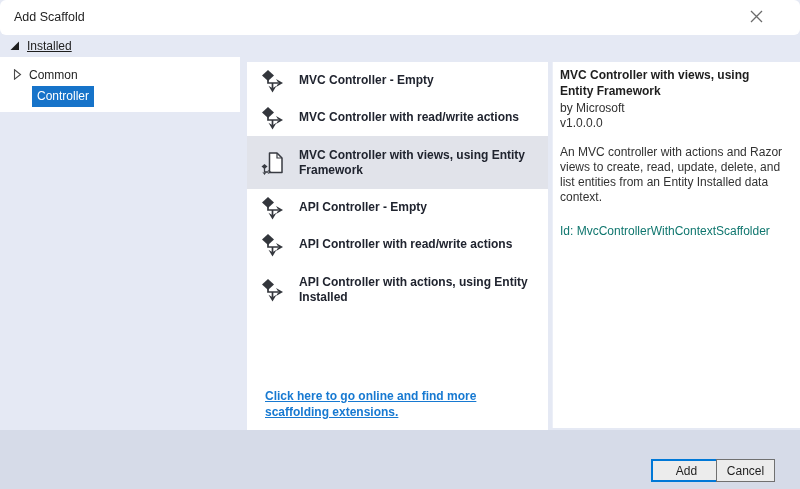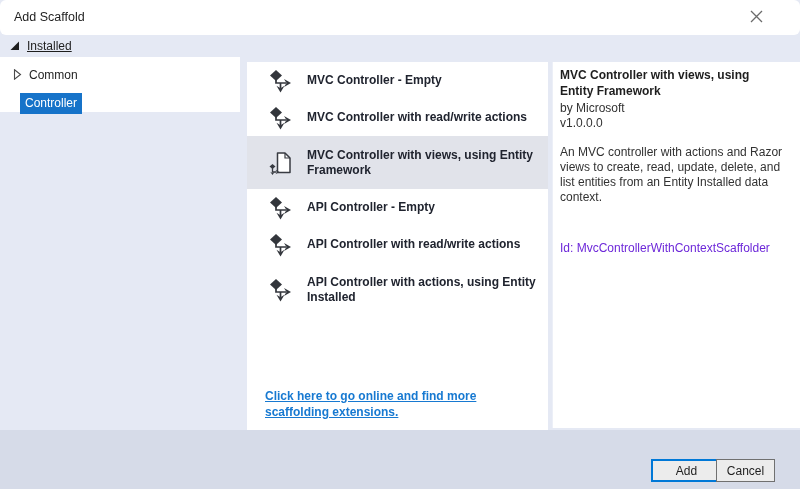--- a/index.html
+++ b/index.html
@@ -22,41 +22,41 @@
   
   .installed-band { position:absolute; top:35px; left:0; width:800px; height:22px; background:#e5e9f4;
     display:flex; align-items:center;text-decoration:underline; }
   .installed-band svg { margin-left:10px; }
   .installed-band .band-label { margin-left:7px; color:#1e1e1e; }
 
   
   .sidebar { position:absolute; left:0; top:57px; width:240px; height:55px; background:#ffffff; padding-top:6px; }
   .tree-item-common { position:relative; height:23px; display:flex; align-items:center; padding-left:29px; }
   .tree-item-common svg { position:absolute; left:13px; top:6px; }
-  .tree-row2 { padding-left:20px; margin-top:7px; }
+  .tree-row2 { padding-left:32px; margin-top:0; }
   .tree-item-selected { display:inline-block; background:#1673c9; color:#ffffff; padding:3px 5px 4px 5px; }
 
   
   .list-panel { position:absolute; left:247px; top:62px; width:301px; height:368px; background:#ffffff; }
-  .list-item { display:flex; align-items:center; height:37px; padding-left:22px; }
+  .list-item { display:flex; align-items:center; height:37px; padding-left:14px; }
   .list-item.two-line { height:53px; }
   .list-item.selected { background:#e1e3ea; }
   .item-icon { width:24px; height:24px; flex:0 0 24px; margin-right:14px; }
   .item-title { font-weight:bold; color:#20242f; line-height:15px; width:248px; }
   .more-link { position:absolute; left:18px; top:326px; width:274px; color:#1779d1;
     text-decoration:underline; line-height:16px; cursor:pointer;font-weight:bold; }
 
   
   .details-panel { position:absolute; left:552px; top:62px; width:248px; height:366px; background:#ffffff;
     border-left:1px solid #eceff7; padding:6px 14px 0 7px; }
   .details-title { font-weight:bold; color:#1e1e1e; line-height:15.5px; }
   .details-author, .details-version { line-height:15px; color:#323232; }
   .details-author { margin-top:2px; }
   .details-desc { margin-top:14px; line-height:15px; color:#323232; }
-  .details-id { margin-top:36px; line-height:15px; color:#6d28d9; }
+  .details-id { margin-top:19px; line-height:15px; color:#0f766e; }
 
   
   .footer { position:absolute; left:0; top:430px; width:800px; height:59px; background:#d6dbe8; }
   .btn { position:absolute; top:29px; height:23px; background:#ececec; font-family:"Liberation Sans",sans-serif;
     font-size:12px; color:#1e1e1e; cursor:default; }
   .btn-add { left:635px; width:71px; border:2px solid #0078d7;margin-left:16px; }
   .btn-cancel { left:716px; width:59px; border:1px solid #707070; }
 </style>
 </head>
 <body>

